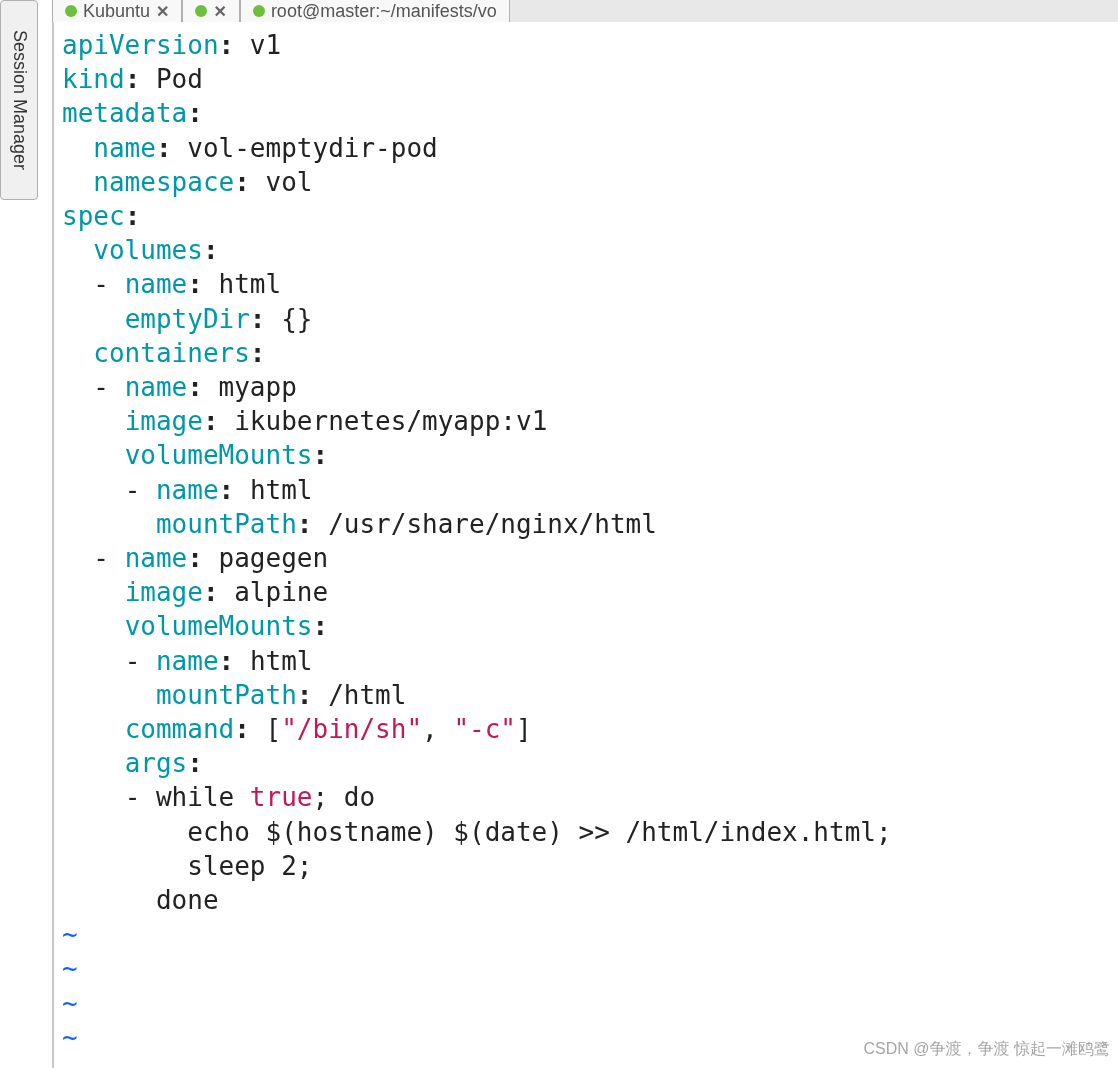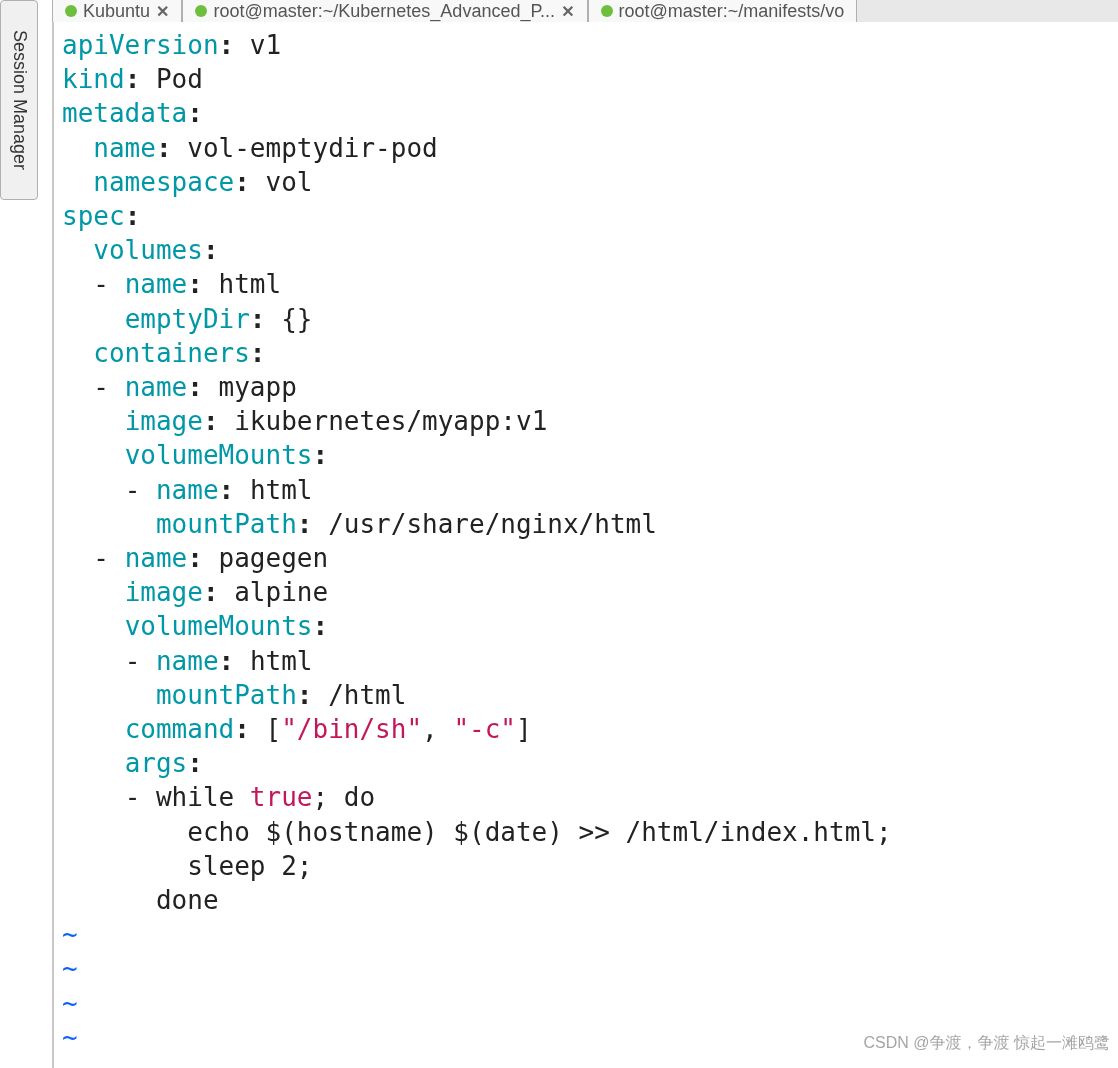--- a/index.html
+++ b/index.html
@@ -88,41 +88,40 @@
     .val { color: #222; font-weight: 500; }
     .punct { color: #222; font-weight: 600; }
     .kw { color: #c2185b; }
     .dash { color: #222; }
     .str { color: #c2185b; }
     .brace { color: #222; }
     .tilde { color: #0b5fff; }
     .watermark {
       position: absolute;
       right: 8px;
-      bottom: 14px;
+      bottom: 8px;
       font-family: Arial, sans-serif;
       font-size: 16px;
       color: rgba(90,90,90,0.55);
       pointer-events: none;
     }
   </style>
 </head>
 <body>
 
 <div class="session-manager">Session Manager</div>
 
 <div class="tabbar">
   <div class="tab">
     <span class="dot"></span>
     <span>Kubuntu</span>
     <span class="close-x">✕</span>
   </div>
   <div class="tab">
     <span class="dot"></span>
-    <span>root@master:~/Kubernetes_Advanced_P...</span>
     <span class="close-x">✕</span>
   </div>
   <div class="tab cut">
     <span class="dot"></span>
     <span>root@master:~/manifests/vo</span>
   </div>
 </div>
 
 <div class="editor"><span class="key">apiVersion</span><span class="punct">:</span> <span class="val">v1</span>
 <span class="key">kind</span><span class="punct">:</span> <span class="val">Pod</span>

